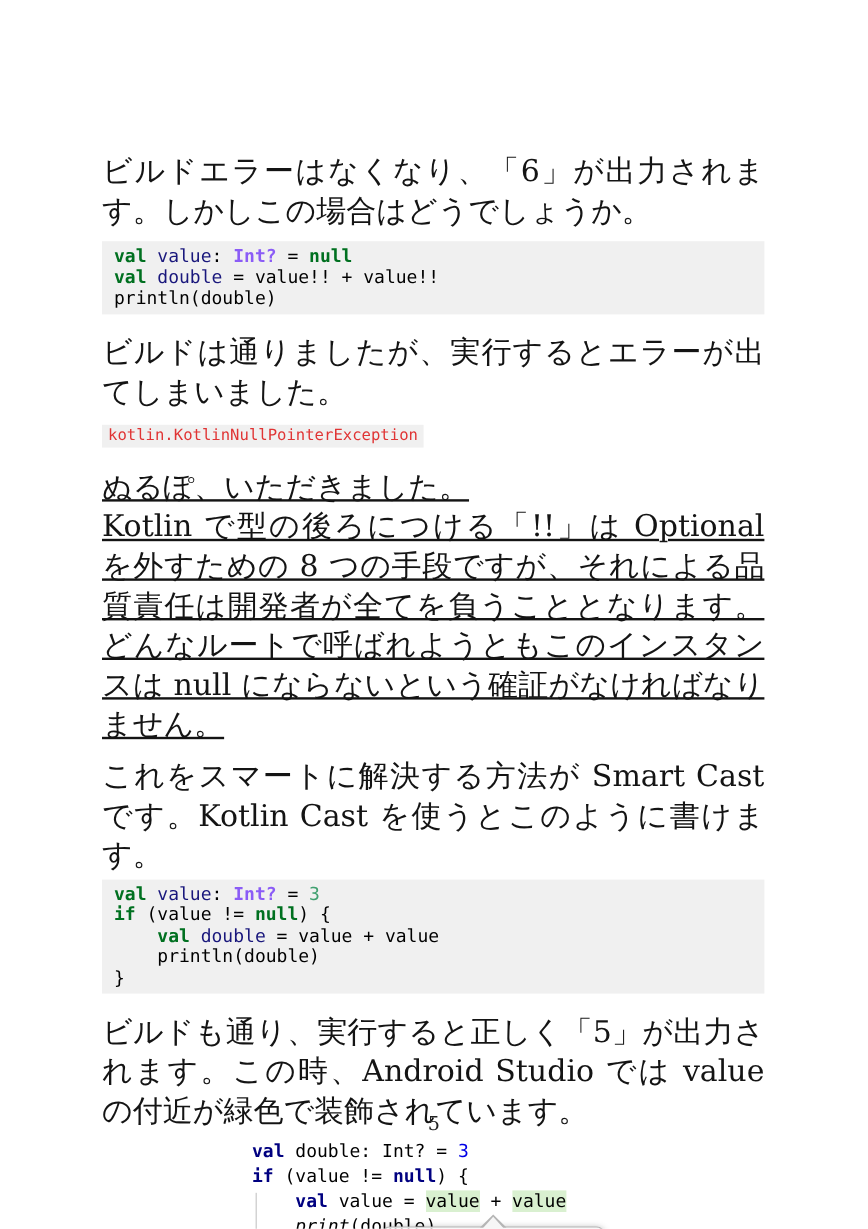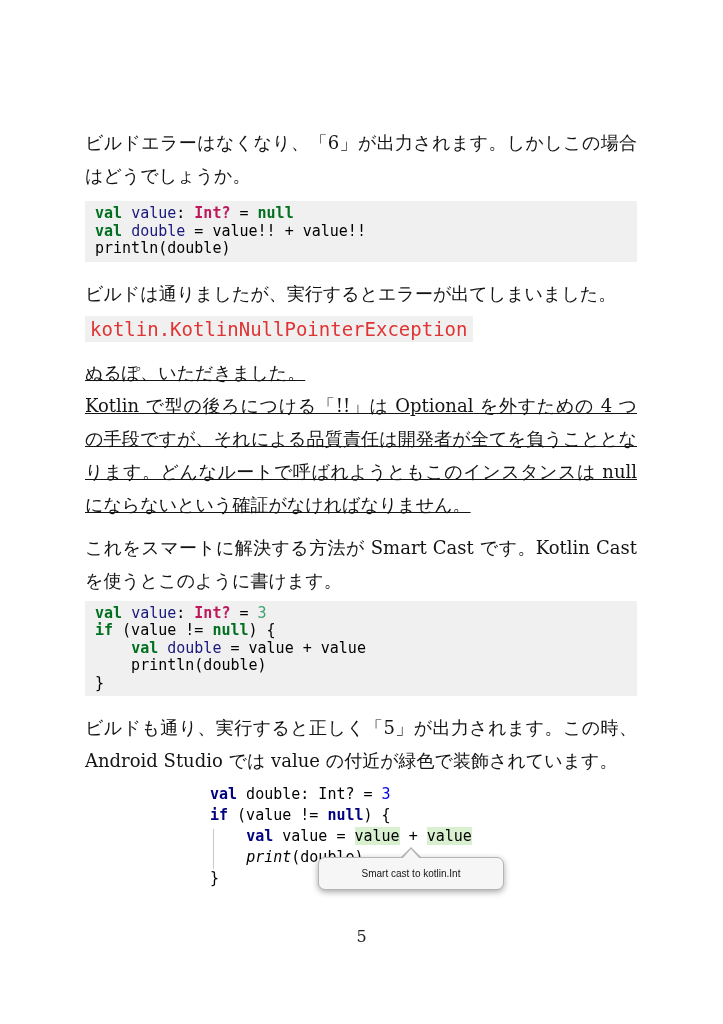--- a/index.html
+++ b/index.html
@@ -7,48 +7,48 @@
     width:723px;height:1024px;
     background:#ffffff;
     position:relative;
     overflow:hidden;
     box-sizing:border-box;
     padding:126px 86px 0 85px;
     font-family:"DejaVu Serif","Liberation Serif",serif;
     color:#141414;
   }
   .para{
-    font-size:18px;
+    font-size:25px;
     line-height:33px;
     text-align:justify;
     margin:0 0 9px 0;
   }
   .para.tight{margin-bottom:0;text-decoration:underline;}
   
   .pyg{
     background:#f0f0f0;
     margin:4px 0 15px 0;
     padding:4px 10px;
     font-family:"DejaVu Sans Mono","Liberation Mono",monospace;
     font-size:15px;
     line-height:17.5px;
     color:#000;
   }
   .code-line{white-space:pre;}
   .pyg .tk-kw{color:#007020;font-weight:bold;}
   .pyg .tk-nv{color:#19177C;}
-  .pyg .tk-ty{color:#be185d;font-weight:bold;}
+  .pyg .tk-ty{color:#8b5cf6;font-weight:bold;}
   .pyg .tk-num{color:#40a070;}
   
   .errline{margin:2px 0 13px 0;line-height:24px;}
   .errcode{
     background:#f0f0f0;
     color:#e03434;
     font-family:"DejaVu Sans Mono","Liberation Mono",monospace;
-    font-size:19px;
+    font-size:13px;
     padding:2px 5px;
   }
   
   .as-shot{
     position:relative;
     margin:7px 0 0 125px;
     height:116px;
     font-family:"DejaVu Sans Mono","Liberation Mono",monospace;
     font-size:15px;
     line-height:21px;
@@ -110,21 +110,21 @@
 <pre class="pyg"><div class="code-line"><span class="tk-kw">val</span><span> </span><span class="tk-nv">value</span><span>: </span><span class="tk-ty">Int?</span><span> = </span><span class="tk-kw">null</span></div><div class="code-line"><span class="tk-kw">val</span><span> </span><span class="tk-nv">double</span><span> = value!! + value!!</span></div><div class="code-line"><span>println(double)</span></div></pre>
 
 <p class="para" style="margin-bottom:7px">ビルドは通りましたが、実行するとエラーが出てしまいました。</p>
 
 <div class="errline">
   <span class="errcode">kotlin.KotlinNullPointerException</span>
 </div>
 
 <div style="margin-bottom:10px">
   <p class="para tight">ぬるぽ、いただきました。</p>
-  <p class="para tight">Kotlin で型の後ろにつける「!!」は Optional を外すための 4 つの手段ですが、それによる品質責任は開発者が全てを負うこととなります。どんなルートで呼ばれようともこのインスタンスは null にならないという確証がなければなりません。</p>
+  <p class="para tight">Kotlin で型の後ろにつける「!!」は Optional を外すための 8 つの手段ですが、それによる品質責任は開発者が全てを負うこととなります。どんなルートで呼ばれようともこのインスタンスは null にならないという確証がなければなりません。</p>
 </div>
 
 <p class="para" style="margin-bottom:0">これをスマートに解決する方法が Smart Cast です。Kotlin Cast を使うとこのように書けます。</p>
 
 <pre class="pyg"><div class="code-line"><span class="tk-kw">val</span><span> </span><span class="tk-nv">value</span><span>: </span><span class="tk-ty">Int?</span><span> = </span><span class="tk-num">3</span></div><div class="code-line"><span class="tk-kw">if</span><span> (value != </span><span class="tk-kw">null</span><span>) {</span></div><div class="code-line"><span>    </span><span class="tk-kw">val</span><span> </span><span class="tk-nv">double</span><span> = value + value</span></div><div class="code-line"><span>    println(double)</span></div><div class="code-line"><span>}</span></div></pre>
 
 <p class="para" style="margin-bottom:0">ビルドも通り、実行すると正しく「5」が出力されます。この時、Android Studio では value の付近が緑色で装飾されています。</p>
 
 <div class="as-shot as">
   <div>

